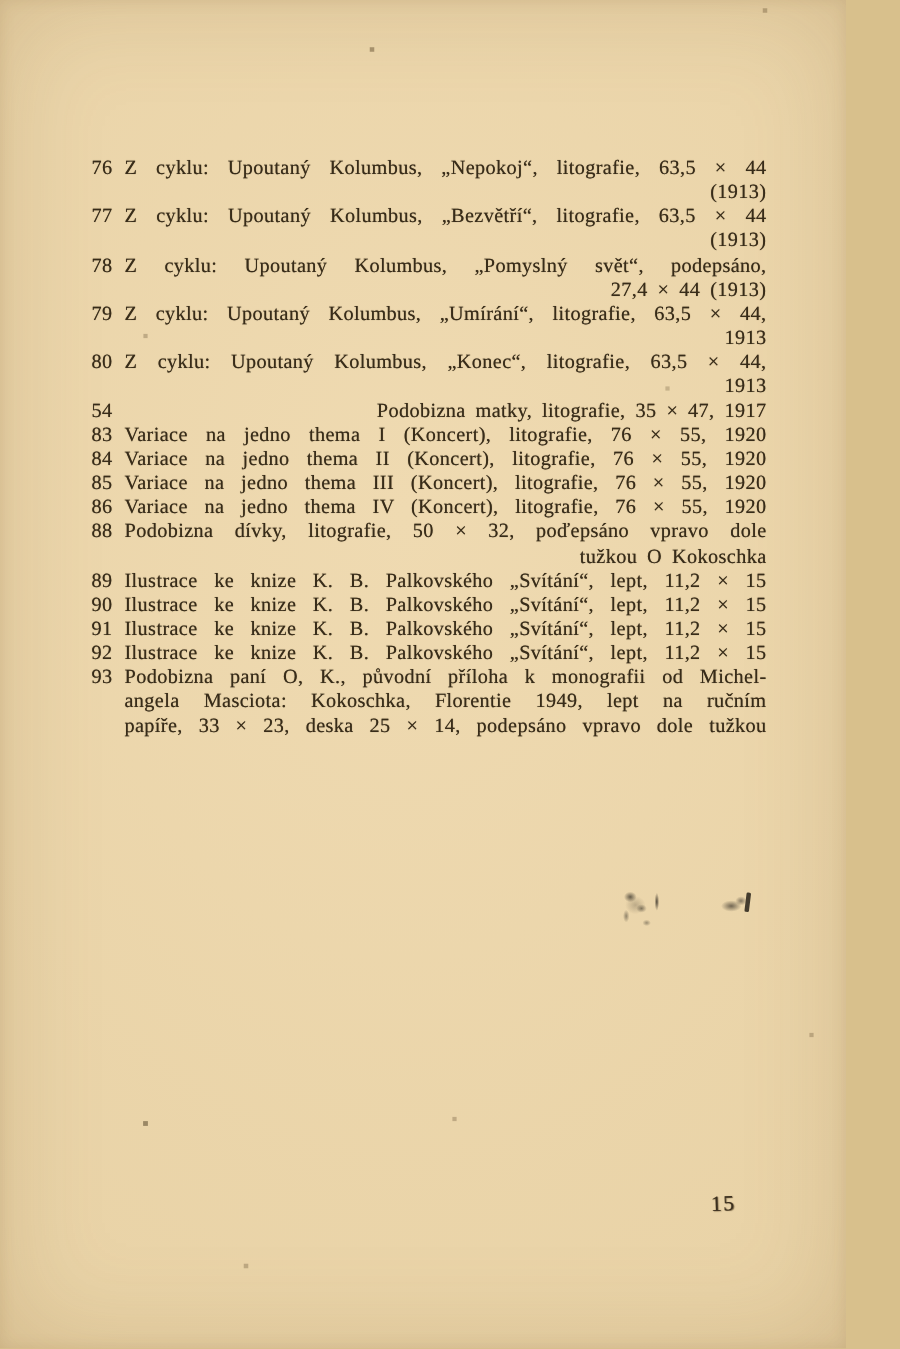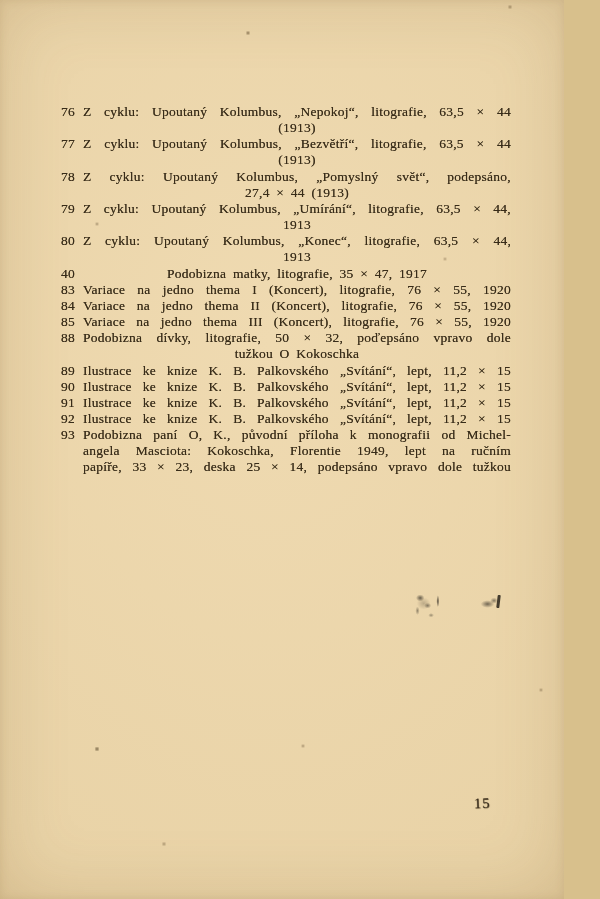--- a/index.html
+++ b/index.html
@@ -31,21 +31,21 @@
     font-size:13.5px;
     line-height:16.15px;
     color:var(--ink);
     letter-spacing:.25px;
     word-spacing:3px;
     text-shadow:0 0 .5px rgba(58,45,26,.75);
   }
   .entry{display:flex;align-items:flex-start;}
   .num{flex:0 0 18px;margin-right:4px;}
   .body{flex:1;min-width:0;}
-  .line{text-align:center;}
+  .line{text-align:right;}
   .line.just{text-align:justify;text-align-last:justify;}
   .it{}
   .rm{font-style:normal;}
   .pagenum{
     position:absolute;left:474px;top:795px;
     font-size:14.5px;color:#3b3020;
     letter-spacing:1px;
     transform:rotate(-2deg);
     text-shadow:.6px .4px .7px rgba(70,52,25,.65), -.3px 0 .4px rgba(70,52,25,.4);
   }
@@ -118,41 +118,47 @@
         </div>
       </div>
       <div class="entry">
         <span class="num">80</span>
         <div class="body">
           <div class="line just"><span class="it">Z cyklu: Upoutaný Kolumbus, „Konec“,</span><span class="rm"> litografie, 63,5 × 44,</span></div>
           <div class="line"><span class="rm">1913</span></div>
         </div>
       </div>
       <div class="entry">
-        <span class="num">40</span>
+        <span class="num">54</span>
         <div class="body">
           <div class="line"><span class="it">Podobizna matky,</span><span class="rm"> litografie, 35 × 47, 1917</span></div>
         </div>
       </div>
       <div class="entry">
         <span class="num">83</span>
         <div class="body">
           <div class="line just"><span class="it">Variace na jedno thema I (Koncert),</span><span class="rm"> litografie, 76 × 55, 1920</span></div>
         </div>
       </div>
       <div class="entry">
         <span class="num">84</span>
         <div class="body">
           <div class="line just"><span class="it">Variace na jedno thema II (Koncert),</span><span class="rm"> litografie, 76 × 55, 1920</span></div>
         </div>
       </div>
       <div class="entry">
         <span class="num">85</span>
         <div class="body">
           <div class="line just"><span class="it">Variace na jedno thema III (Koncert),</span><span class="rm"> litografie, 76 × 55, 1920</span></div>
+        </div>
+      </div>
+      <div class="entry">
+        <span class="num">86</span>
+        <div class="body">
+          <div class="line just"><span class="it">Variace na jedno thema IV (Koncert),</span><span class="rm"> litografie, 76 × 55, 1920</span></div>
         </div>
       </div>
       <div class="entry">
         <span class="num">88</span>
         <div class="body">
           <div class="line just"><span class="it">Podobizna dívky,</span><span class="rm"> litografie, 50 × 32, poďepsáno vpravo dole</span></div>
           <div class="line"><span class="rm">tužkou O Kokoschka</span></div>
         </div>
       </div>
       <div class="entry">

